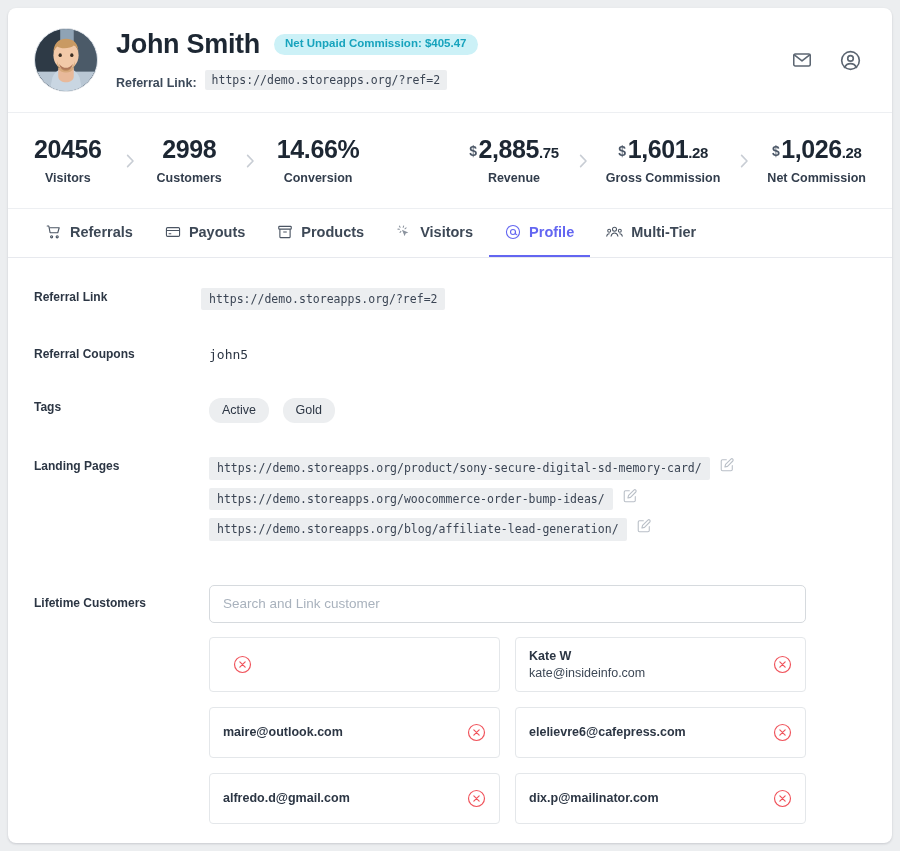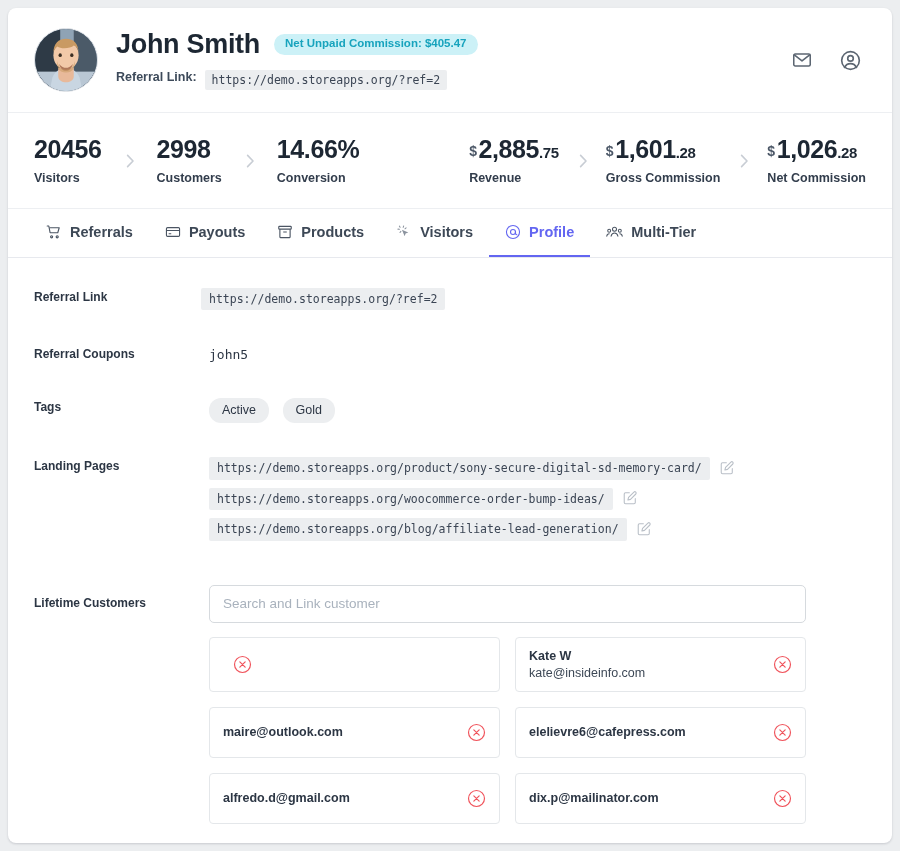--- a/index.html
+++ b/index.html
@@ -41,41 +41,41 @@
     font-size: 27px; font-weight: 700; color: #1d2733;
     letter-spacing: -.3px; line-height: 1.1;
   }
   .badge {
     background: #ccf1f7; color: #17a3bd;
     font-size: 11.5px; font-weight: 700;
     border-radius: 11px; padding: 4px 11px 5px;
     white-space: nowrap; line-height: 1;
   }
   .ref-row {
-    margin-top: 11px; display: flex; align-items: flex-start; gap: 8px;
+    margin-top: 11px; display: flex; align-items: flex-end; gap: 8px;
     font-size: 12.5px; color: #3d4a5a; font-weight: 600;
   }
   .mono {
     font-family: "DejaVu Sans Mono", "Liberation Mono", monospace;
     font-size: 11.5px; color: #3b4554;
     background: #eceef0; border-radius: 2px;
     padding: 3px 7px; font-weight: 400;
   }
   .hdr-icons {
     display: flex; align-items: center; gap: 26px;
     margin-left: auto; padding-right: 4px;
   }
   .hdr-icons svg { display: block; }
 
   
   .stats {
     height: 96px; border-bottom: 1px solid #edeff2;
     display: flex; align-items: center; padding: 0 26px;
   }
-  .stat { display: flex; flex-direction: column; justify-content: center; }
+  .stat { display: flex; flex-direction: column; justify-content: center; align-items: center; }
   .stat .val {
     font-size: 25px; font-weight: 700; color: #1d2733;
     letter-spacing: -.4px; line-height: 1.1; white-space: nowrap;
   }
   .stat .val .cur { font-size: 14px; font-weight: 600; color: #4b5767; margin-right: 2px; vertical-align: 2px; }
   .stat .val .dec { font-size: 15px; font-weight: 700; }
   .stat .lbl {
     margin-top: 7px; font-size: 12.5px; font-weight: 700; color: #323d4c;
     white-space: nowrap;
   }
@@ -117,21 +117,21 @@
   }
   .coupon {
     font-family: "DejaVu Sans Mono", "Liberation Mono", monospace;
     font-size: 13px; color: #2c3644; padding-left: 8px;
   }
   .pill {
     display: inline-block; background: #eceef0; color: #2c3644;
     font-size: 12.5px; border-radius: 12px; padding: 5px 13px 6px;
     margin-right: 9px;
   }
-  .lp-line { display: flex; align-items: flex-end; gap: 9px; margin-bottom: 8px; }
+  .lp-line { display: flex; align-items: flex-start; gap: 9px; margin-bottom: 8px; }
   .lp-line:last-child { margin-bottom: 0; }
   .edit-ico { cursor: pointer; display: block; }
 
   .search-input {
     width: 597px; height: 38px;
     border: 1px solid #d6dade; border-radius: 5px;
     background: #fff; padding: 0 13px;
     font-family: "Liberation Sans", sans-serif;
     font-size: 13.5px; color: #2c3644; outline: none;
   }

